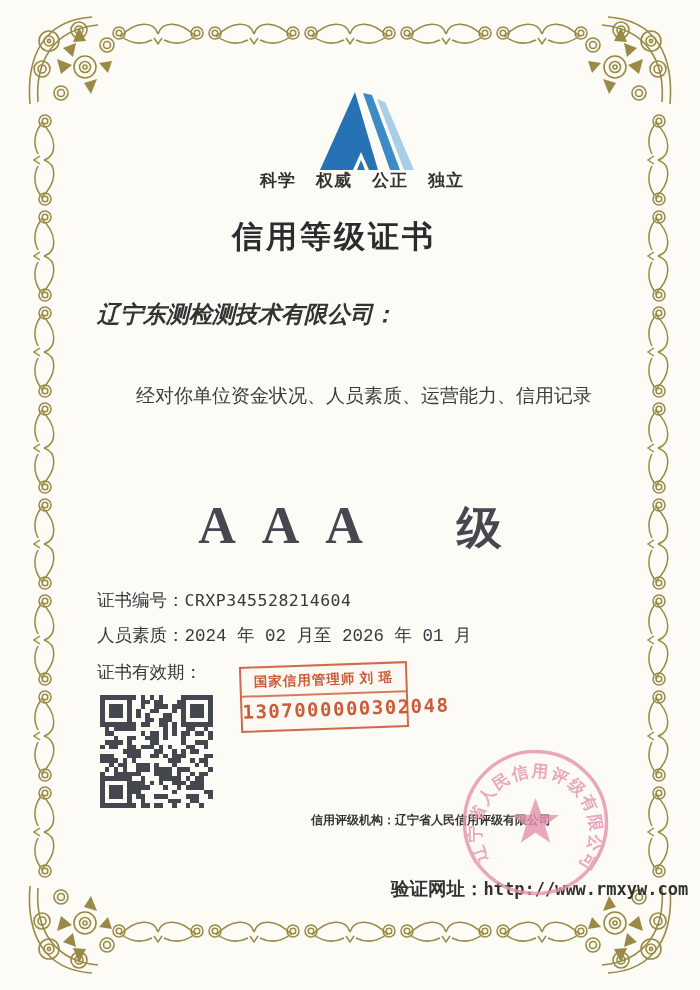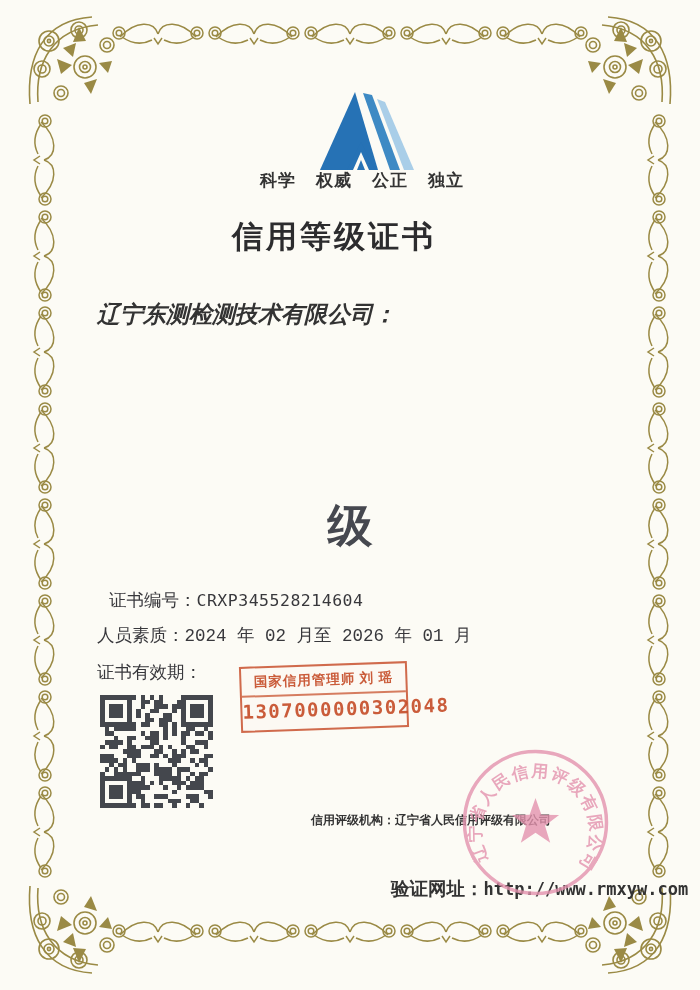--- a/index.html
+++ b/index.html
@@ -53,21 +53,21 @@
   }
   #rating .letters {
     font-size:52px; font-weight:bold; letter-spacing:26px;
     font-family:"Liberation Serif","DejaVu Serif",serif;
   }
   #rating .suffix { font-size:45px; font-weight:bold; letter-spacing:0; }
 
   .info-row { left:97px; font-size:17.5px; color:#38383c; }
   .info-row .value { font-family:"DejaVu Sans Mono",monospace; font-size:16.5px; letter-spacing:.5px; }
   .info-row .value-cn { font-size:17.5px; font-family:Liberation Mono, monospace; letter-spacing:0; }
-  #row-certno   { top:588px;margin-left:12px; }
+  #row-certno   { top:588px; }
   #row-validity { top:623px; }
   #row-manager  { top:660px; }
 
   
   #stamp {
     left:240px; top:664px; width:168px; height:66px;
     border:2.5px solid rgba(200,81,46,.85);
     transform:rotate(-2deg);
     color:rgba(198,78,42,.92);
     text-align:center;
@@ -195,23 +195,25 @@
   <span>权威</span>
   <span>公正</span>
   <span>独立</span>
 </div>
 
 <div id="title" class="abs">信用等级证书</div>
 
 <div id="company" class="abs">辽宁东测检测技术有限公司：</div>
 
 <div id="body-text" class="abs">
+  <div class="line1">经对你单位资金状况、人员素质、运营能力、信用记录</div>
 </div>
 
 <div id="rating" class="abs">
+  <span class="letters">AAA</span>
   <span class="suffix">级</span>
 </div>
 
 <div id="row-certno" class="abs info-row">
   <span class="label">证书编号：</span><span class="value">CRXP345528214604</span>
 </div>
 
 <div id="row-validity" class="abs info-row">
   <span class="label">人员素质：</span><span class="value-cn">2024 年 02 月至 2026 年 01 月</span>
 </div>

